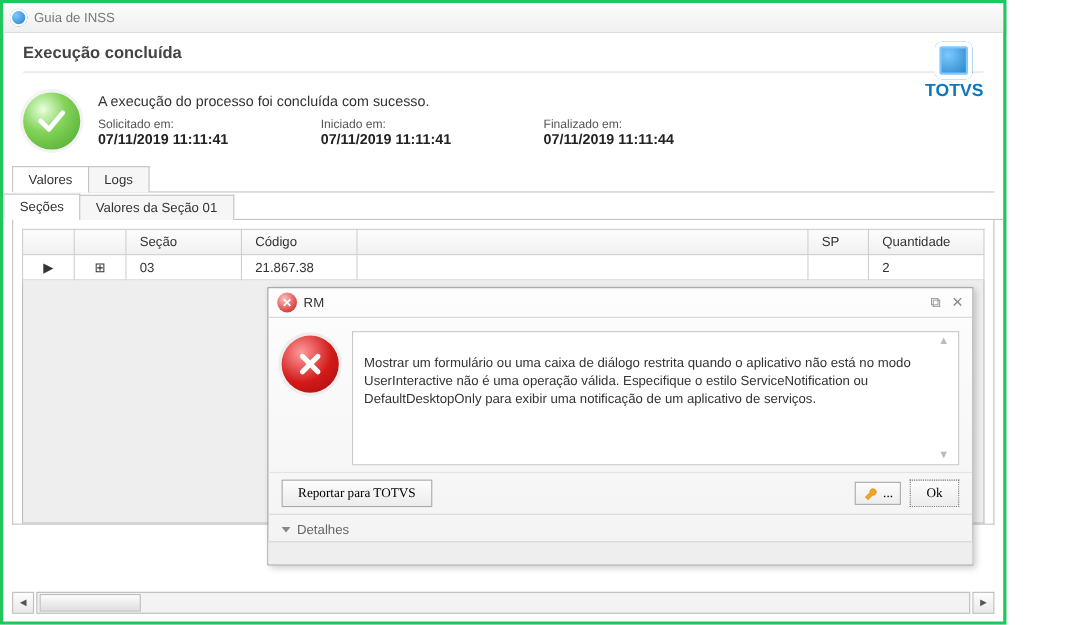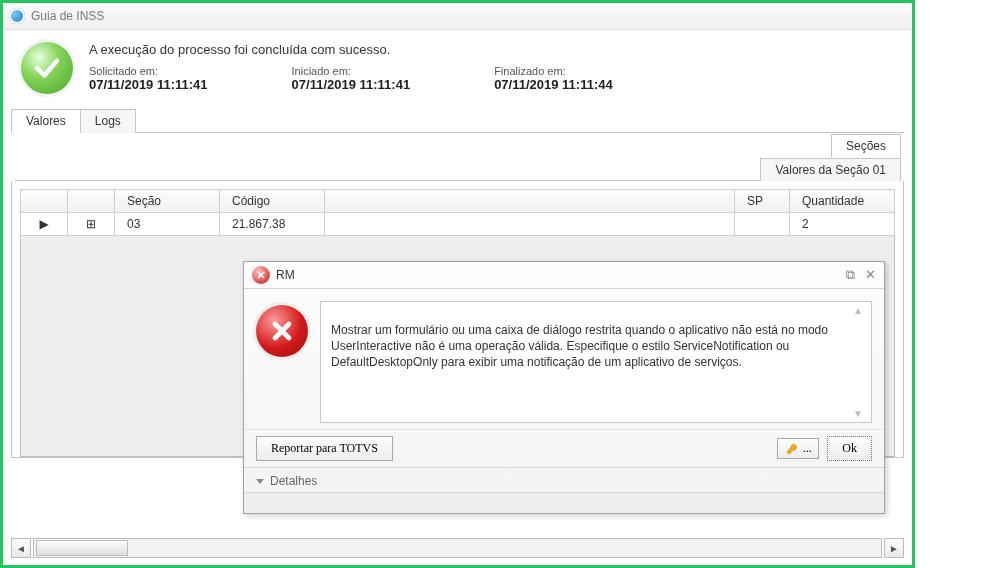--- a/index.html
+++ b/index.html
@@ -15,21 +15,21 @@
     .check-badge{width:52px;height:52px;border-radius:50%;background:radial-gradient(circle at 35% 30%,#e8ffe0 0%,#85d45a 40%,#4aa52a 100%);display:flex;align-items:center;justify-content:center;box-shadow:0 0 0 3px #f3f3f3;}
     .check-badge svg{width:30px;height:30px;}
     .exec-info{flex:1;}
     .exec-info .msg{font-weight:normal;font-size:13px;color:#333;margin-bottom:8px;}
     .exec-info .times{display:flex;gap:84px;}
     .exec-info .tim .lbl{font-size:11px;color:#555;}
     .exec-info .tim .val{font-weight:bold;font-size:13px;color:#222;}
     .tabs{margin:8px 8px 0 8px;display:flex;border-bottom:1px solid #c3c3c3;}
     .tab{padding:4px 14px;border:1px solid #c3c3c3;border-bottom:none;background:#f6f6f6;margin-right:-1px;position:relative;top:1px;font-size:12px;cursor:pointer;}
     .tab.active{background:#fff;border-bottom:1px solid #fff;}
-    .subtabs{margin:0 12px;display:flex;border-bottom:1px solid #c3c3c3;align-items:flex-end;padding-top:0;flex-direction:column;}
+    .subtabs{margin:0 0;display:flex;border-bottom:1px solid #c3c3c3;align-items:flex-end;padding-top:0;}
     .content{margin:0 8px;border:1px solid #c3c3c3;border-top:none;background:#fff;}
     .grid-wrap{padding:8px 8px 0 8px;}
     table.grid{border-collapse:collapse;width:100%;font-size:12px;border:1px solid #bfbfbf;background:#fff;}
     table.grid th,table.grid td{border:1px solid #cfcfcf;padding:2px 12px;text-align:left;background:linear-gradient(#fdfdfd,#f0f0f0);font-weight:normal;color:#333;height:18px;white-space:nowrap;}
     table.grid td{background:#fff;}
     table.grid th.small{width:22px;}
     .grid-body-area{height:220px;background:#eeeeee;border:1px solid #bfbfbf;border-top:none;position:relative;}
     .hscroll{position:absolute;left:8px;right:8px;bottom:8px;height:18px;display:flex;align-items:center;gap:2px;}
     .hscroll .btn{width:18px;height:18px;border:1px solid #bcbcbc;background:linear-gradient(#fdfdfd,#e9e9e9);display:flex;align-items:center;justify-content:center;font-size:10px;color:#555;cursor:pointer;}
     .hscroll .track{flex:1;height:18px;border:1px solid #bcbcbc;background:#f3f3f3;position:relative;}
@@ -56,20 +56,28 @@
 </head>
 <body>
 
 <div class="window">
 
   <div class="titlebar">
     <div class="t-icon"></div>
     <div>Guia de INSS</div>
   </div>
 
+  <div class="header">
+    <h2>Execução concluída</h2>
+    <div class="logo">
+      <div class="sq"></div>
+      <div>TOTVS</div>
+    </div>
+    <hr class="divider">
+  </div>
 
   <div class="exec-row">
     <div class="check-badge">
       <svg viewBox="0 0 24 24">
           <path d="M4 12 L10 18 L20 6" stroke="#fff" stroke-width="3.5" fill="none" stroke-linecap="round" stroke-linejoin="round"></path>
         </svg>
     </div>
     <div class="exec-info">
       <div class="msg">A execução do processo foi concluída com sucesso.</div>
       <div class="times">

